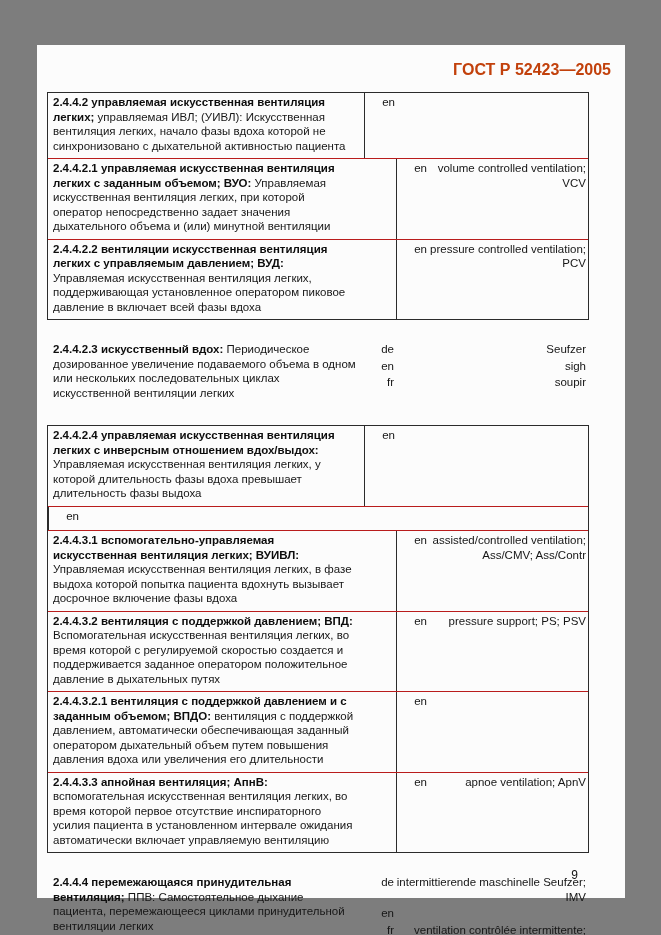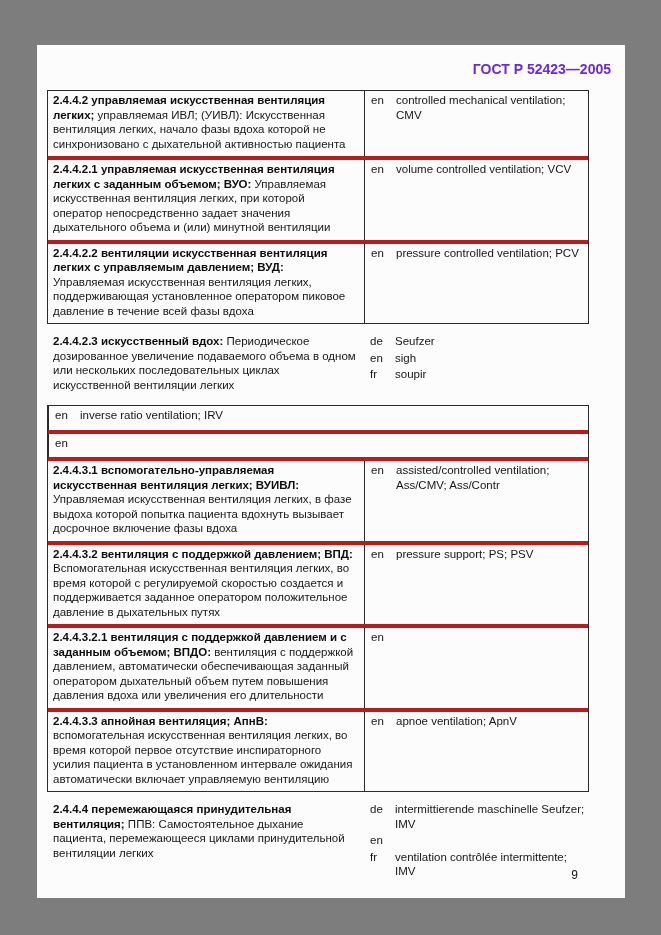--- a/index.html
+++ b/index.html
@@ -12,47 +12,47 @@
   }
   .page {
     position:absolute; left:37px; top:45px;
     width:588px; height:853px;
     background:#fcfcfc;
     color:#161616;
   }
   .doc-header {
     text-align:right;
     font-weight:bold;
-    font-size:14px;
+    font-size:16px;
     padding:16px 14px 0 0;
-    color:#6d28d9;
+    color:#c2410c;
   }
   .term-table {
     margin:13px 36px 0 10px;
     font-size:11.5px;
     line-height:14.5px;
   }
   .box { border:1px solid #2b2b2b; }
   .row { display:flex; align-items:stretch; }
-  .box .row + .row { border-top:4px solid #b91c1c; }
+  .box .row + .row { border-top:1px solid #b91c1c;gap:32px; }
   .cell { min-height:100%; }
   .cell.term {
     width:316px;
     padding:2px 8px 5px 5px;
     flex:none;
   }
   .cell.trans {
     flex:1;
     padding:2px 2px 5px 0;
   }
   .box .cell.trans { border-left:1px solid #2b2b2b; }
-  .tr-line { display:flex; margin-bottom:2px; }
+  .tr-line { display:flex; margin-bottom:2px;text-align:right; }
   .lang { width:30px; padding-left:6px; flex:none; }
   .ttext { flex:1; padding-left:1px; }
-  .row.plain { margin:8px 1px; }
+  .row.plain { margin:20px 1px; }
   b { color:#0d0d0d; }
   .page-number {
     position:absolute;
     right:47px;
     bottom:16px;
     font-size:12px;
     color:#111;
   }
 </style>
 </head>
@@ -67,42 +67,41 @@
     <section class="box">
 
       <div class="row">
         <div class="cell term">
           <b>2.4.4.2 управляемая искусственная вентиляция легких;</b>
           <span>управляемая ИВЛ; (УИВЛ): Искусственная вентиляция легких, начало фазы вдоха которой не синхронизовано с дыхательной активностью пациента</span>
         </div>
         <div class="cell trans">
           <div class="tr-line">
             <span class="lang">en</span>
-            <span class="ttext">controlled mechanical ventilation; CMV</span>
           </div>
         </div>
       </div>
 
       <div class="row">
         <div class="cell term">
           <b>2.4.4.2.1 управляемая искусственная вентиляция легких с заданным объемом; ВУО:</b>
           <span>Управляемая искусственная вентиляция легких, при которой оператор непосредственно задает значения дыхательного объема и (или) минутной вентиляции</span>
         </div>
         <div class="cell trans">
           <div class="tr-line">
             <span class="lang">en</span>
             <span class="ttext">volume controlled ventilation; VCV</span>
           </div>
         </div>
       </div>
 
       <div class="row">
         <div class="cell term">
           <b>2.4.4.2.2 вентиляции искусственная вентиляция легких с управляемым давлением; ВУД:</b>
-          <span>Управляемая искусственная вентиляция легких, поддерживающая установленное оператором пиковое давление в течение всей фазы вдоха</span>
+          <span>Управляемая искусственная вентиляция легких, поддерживающая установленное оператором пиковое давление в включает всей фазы вдоха</span>
         </div>
         <div class="cell trans">
           <div class="tr-line">
             <span class="lang">en</span>
             <span class="ttext">pressure controlled ventilation; PCV</span>
           </div>
         </div>
       </div>
 
     </section>
@@ -124,24 +123,27 @@
         <div class="tr-line">
           <span class="lang">fr</span>
           <span class="ttext">soupir</span>
         </div>
       </div>
     </div>
 
     <section class="box">
 
       <div class="row">
-        <div class="cell trans">
-          <div class="tr-line">
-            <span class="lang">en</span>
-            <span class="ttext">inverse ratio ventilation; IRV</span>
+        <div class="cell term">
+          <b>2.4.4.2.4 управляемая искусственная вентиляция легких с инверсным отношением вдох/выдох:</b>
+          <span>Управляемая искусственная вентиляция легких, у которой длительность фазы вдоха превышает длительность фазы выдоха</span>
+        </div>
+        <div class="cell trans">
+          <div class="tr-line">
+            <span class="lang">en</span>
           </div>
         </div>
       </div>
 
       <div class="row">
         <div class="cell trans">
           <div class="tr-line">
             <span class="lang">en</span>
           </div>
         </div>

